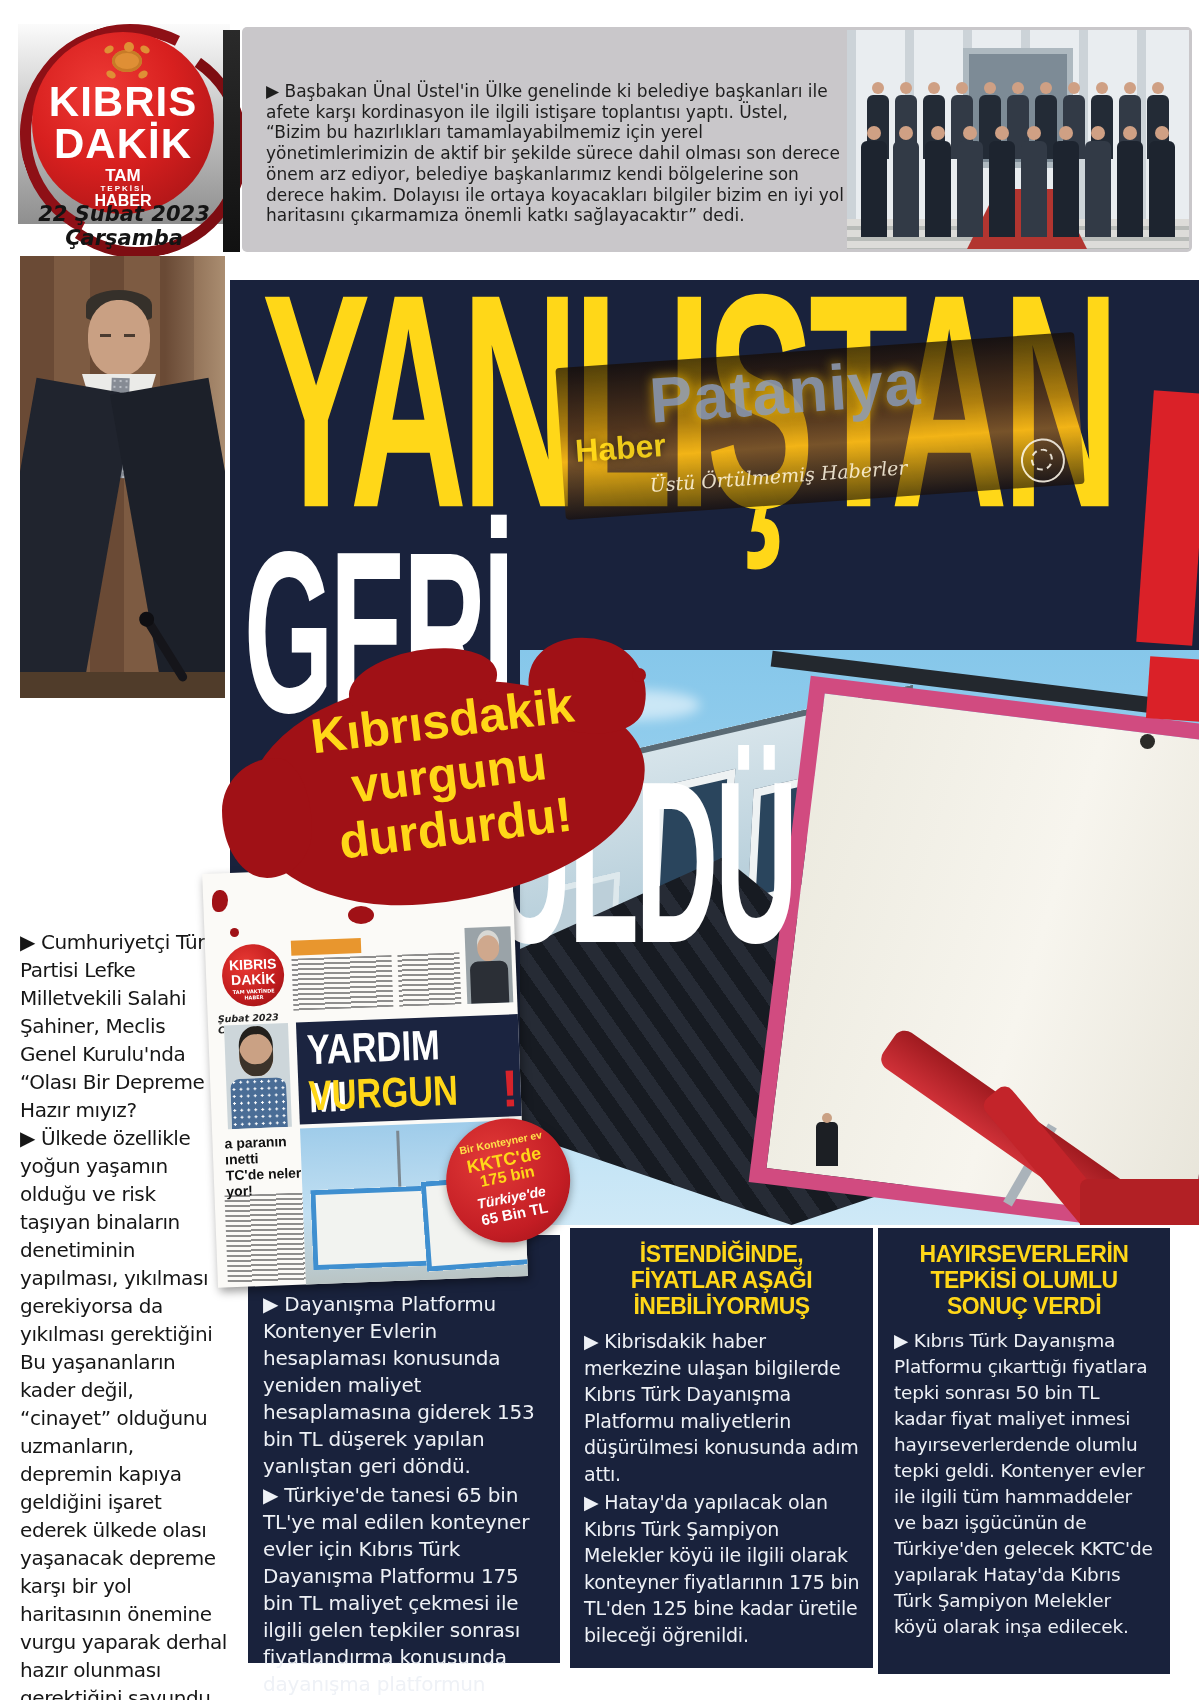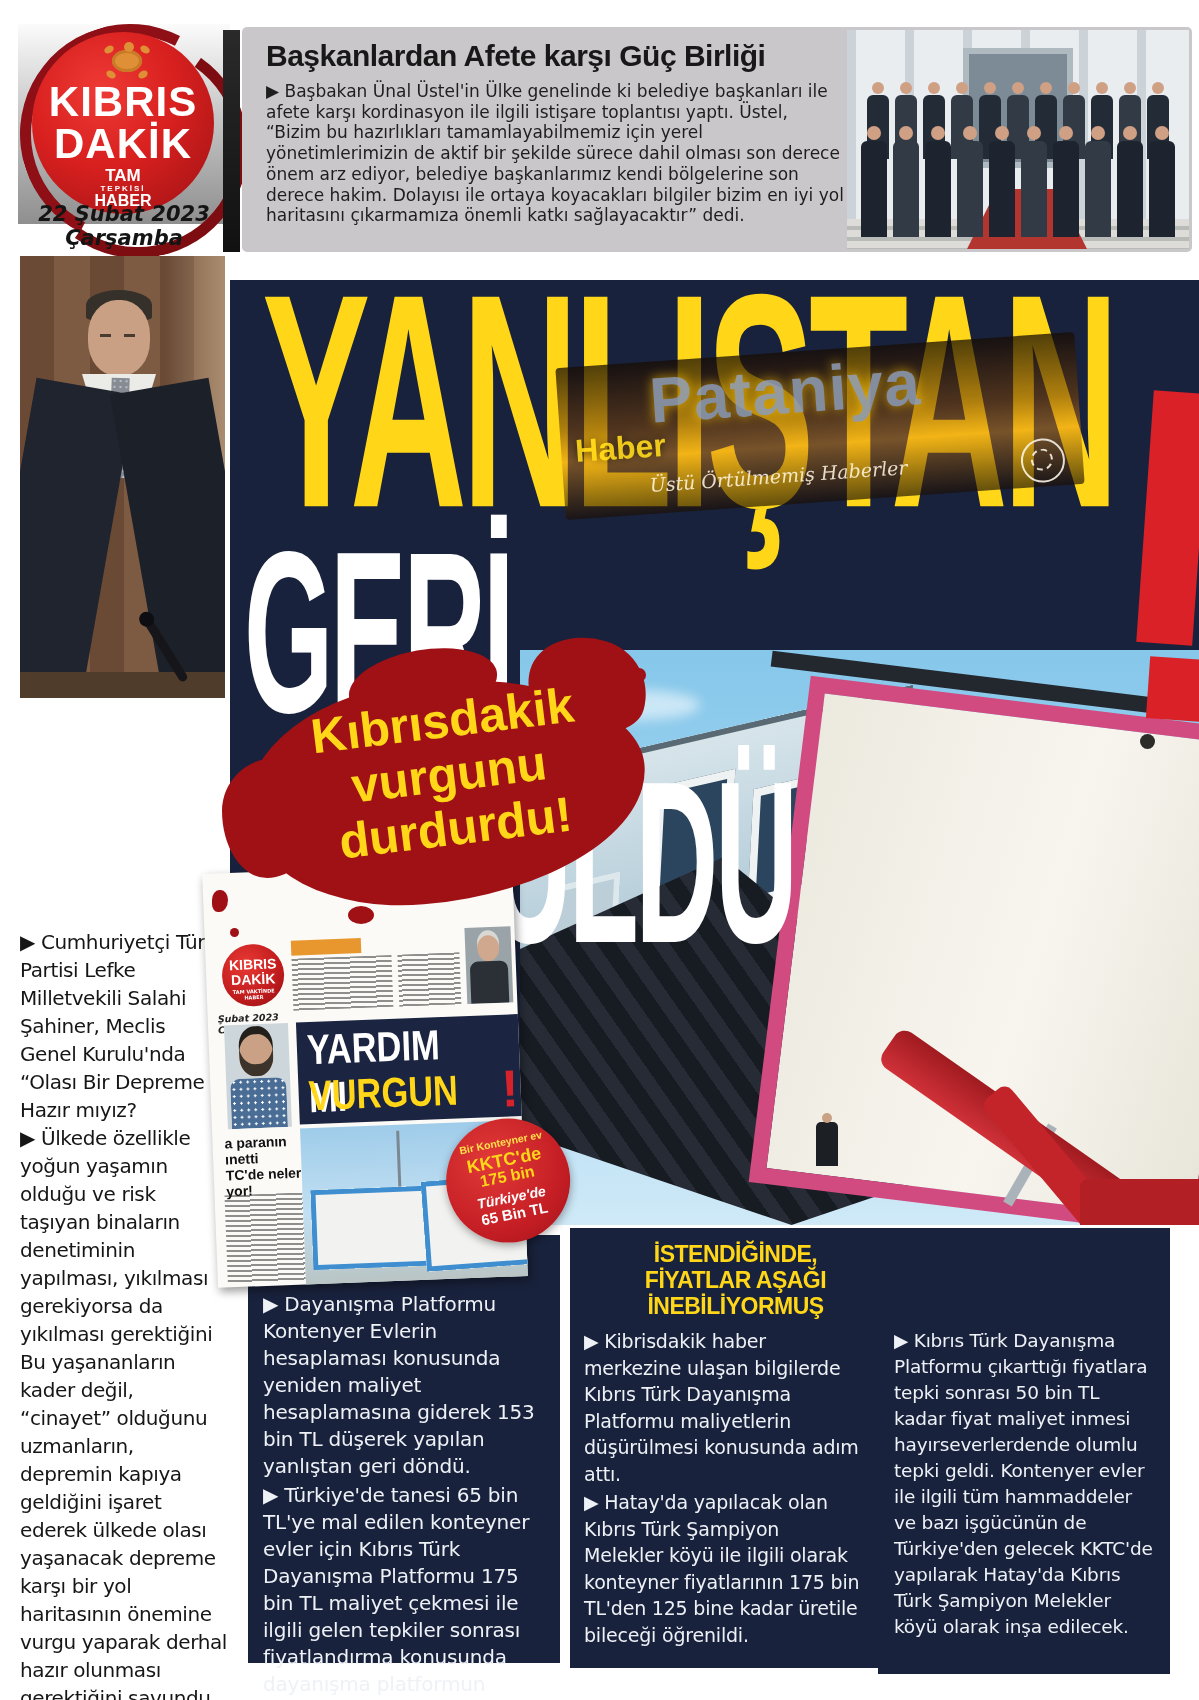--- a/index.html
+++ b/index.html
@@ -218,21 +218,21 @@
   .bd2{top:32px;font-size:18px;font-weight:900;color:#ffd718;}
   .bd3{top:50px;font-size:16px;font-weight:900;color:#ffd718;}
   .bd4{top:72px;font-size:14px;font-weight:800;color:#ffffff;font-style:italic;}
   .bd5{top:88px;font-size:15px;font-weight:900;color:#ffffff;}
 
   
   .panel{background:#19223c;color:#eef1f6;z-index:4;}
   .panel p{margin:0 0 2px 0;}
   .panel1{left:248px;top:1235px;width:312px;height:428px;padding:0;}
   .panel1 .inner{position:absolute;left:15px;top:56px;width:284px;font-size:20px;line-height:27px;letter-spacing:-0.2px;}
-  .panel2{left:570px;top:1228px;width:303px;height:440px;padding-left:28px;}
+  .panel2{left:570px;top:1228px;width:303px;height:440px;}
   .panel3{left:878px;top:1228px;width:292px;height:446px;}
   .panel-h{position:absolute;left:0;top:14px;width:100%;text-align:center;
      font-family:"Liberation Sans",sans-serif;font-weight:900;font-size:23px;line-height:1.12;
      color:#ffd718;letter-spacing:-0.5px;}
   .panel2 .inner{position:absolute;left:14px;top:100px;width:276px;font-size:19px;line-height:26.5px;letter-spacing:-0.2px;}
   .panel3 .inner{position:absolute;left:16px;top:100px;width:262px;font-size:18.5px;line-height:26px;letter-spacing:-0.2px;}
 </style>
 </head>
 <body>
 
@@ -257,21 +257,20 @@
         <div class="logo-tag2">TEPKİSİ</div>
         <div class="logo-tag3">HABER</div>
       </div>
     </div>
     <div class="issue-date pre">22 Şubat 2023
 Çarşamba</div>
   </div>
   <div class="abs ribbon"></div>
 
   <div class="abs topbox">
-    <h1 class="top-headline">Başkanlardan Afete karşı Güç Birliği</h1>
     <p class="top-body">▶   Başbakan Ünal Üstel'in Ülke genelinde ki belediye başkanları ile afete karşı kordinasyon ile ilgili istişare toplantısı yaptı. Üstel, “Bizim bu hazırlıkları tamamlayabilmemiz için yerel yönetimlerimizin de aktif bir şekilde sürece dahil olması son derece önem arz ediyor, belediye başkanlarımız kendi bölgelerine son derece hakim. Dolayısı ile ortaya koyacakları bilgiler bizim en iyi yol haritasını çıkarmamıza önemli katkı sağlayacaktır” dedi.</p>
     <div class="officials">
       <div class="off-door"></div>
       <div class="off-steps"></div>
       <div class="off-carpet"></div>
       <div class="row row-back">
         <span class="person"></span>
           <span class="person alt"></span>
           <span class="person"></span>
           <span class="person alt"></span>
@@ -416,18 +415,21 @@
     <div class="panel-h pre">İSTENDİĞİNDE,
 FİYATLAR AŞAĞI
 İNEBİLİYORMUŞ</div>
     <div class="inner">
       <p>▶    Kibrisdakik haber merkezine ulaşan bilgilerde Kıbrıs Türk Dayanışma Platformu maliyetlerin düşürülmesi konusunda adım attı.</p>
       <p>▶    Hatay'da yapılacak olan Kıbrıs Türk Şampiyon Melekler köyü ile ilgili olarak konteyner fiyatlarının 175 bin TL'den 125 bine kadar üretile bileceği öğrenildi.</p>
     </div>
   </div>
 
   <div class="abs panel panel3">
+    <div class="panel-h pre">HAYIRSEVERLERİN
+TEPKİSİ OLUMLU
+SONUÇ VERDİ</div>
     <div class="inner">
       <p>▶    Kıbrıs Türk Dayanışma Platformu çıkarttığı fiyatlara tepki sonrası 50 bin TL kadar fiyat maliyet inmesi hayırseverlerdende  olumlu tepki geldi. Kontenyer evler ile ilgili tüm hammaddeler  ve bazı işgücünün de Türkiye'den gelecek KKTC'de yapılarak Hatay'da  Kıbrıs Türk Şampiyon Melekler köyü olarak inşa edilecek.</p>
     </div>
   </div>
 
 </div>
 
 </body></html>

